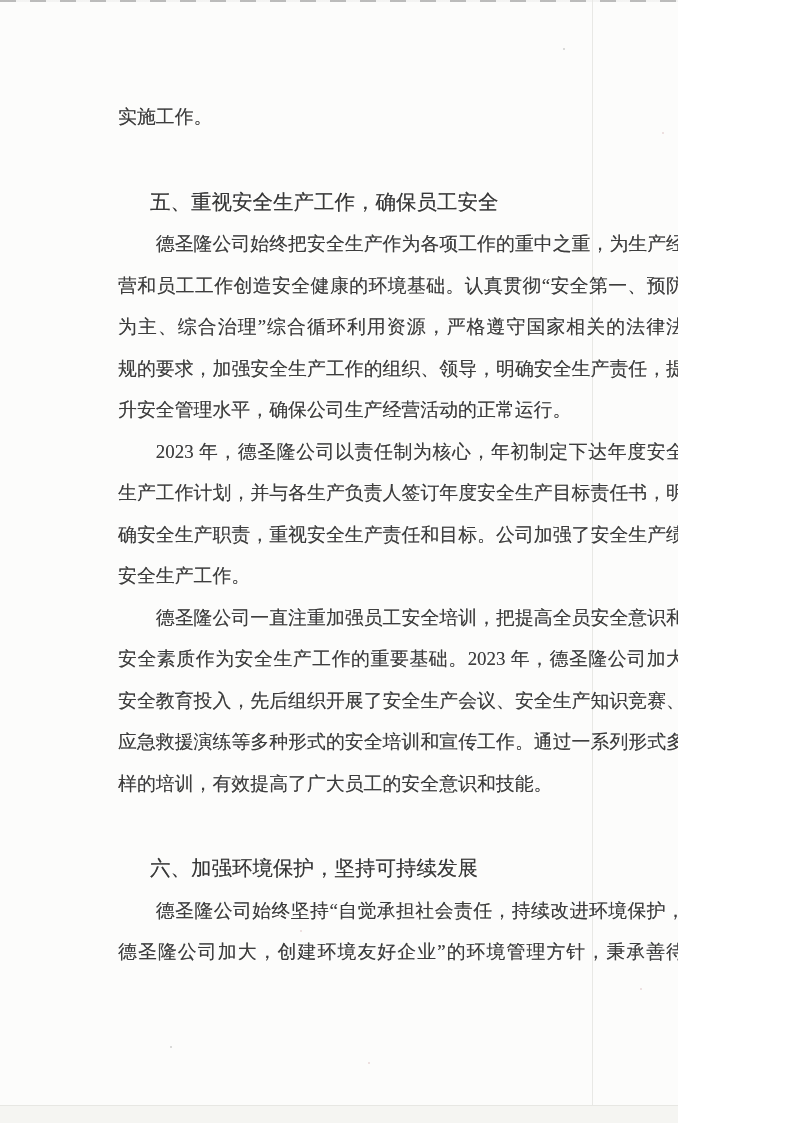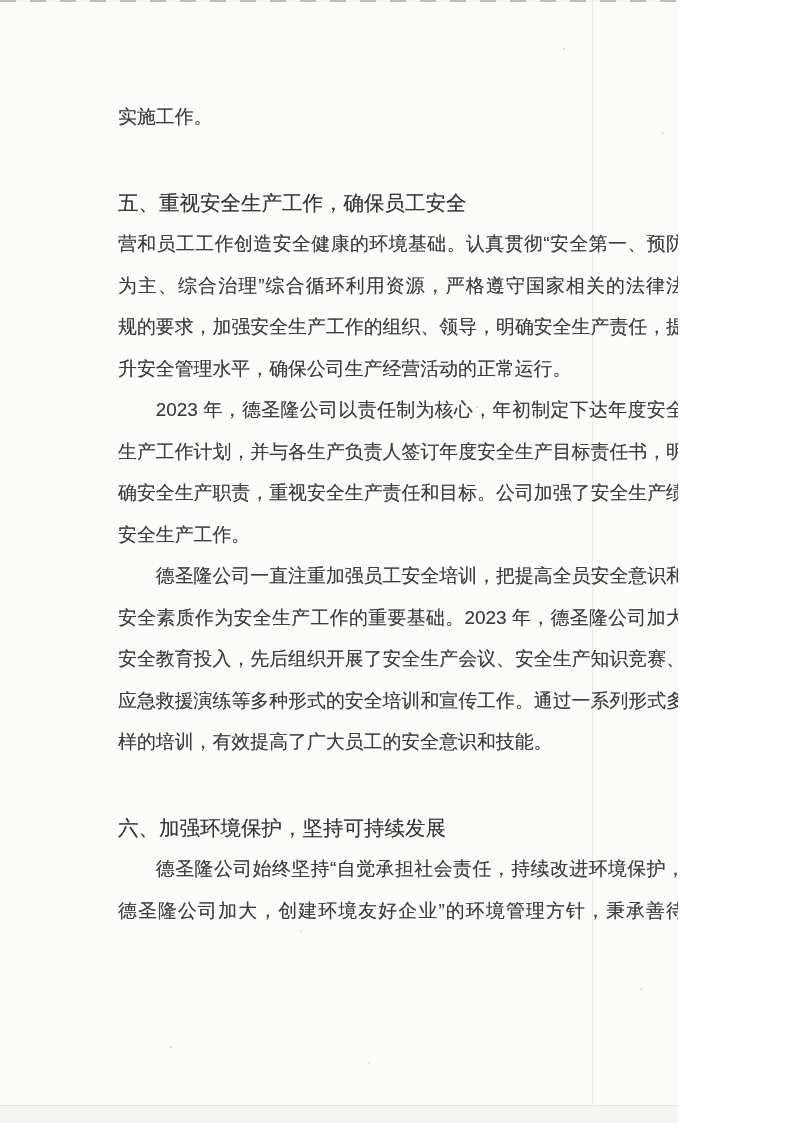--- a/index.html
+++ b/index.html
@@ -6,21 +6,21 @@
     margin: 0;
     padding: 0;
     background: #ffffff;
   }
   .page {
     position: relative;
     width: 678px;
     height: 1123px;
     background: #fcfcfb;
     overflow: hidden;
-    font-family: Liberation Sans, sans-serif;
+    font-family: Liberation Serif, serif;
     color: #3d3d3d;
   }
   
   .top-edge {
     position: absolute;
     left: 0; top: 0;
     width: 772px; height: 2px;
     background: repeating-linear-gradient(90deg,
       rgba(105,105,105,0.55) 0px, rgba(105,105,105,0.55) 16px,
       rgba(105,105,105,0.07) 16px, rgba(105,105,105,0.07) 30px);
@@ -76,20 +76,21 @@
   .doc-line.indent {
     text-indent: 2em;
   }
   .doc-heading {
     font-size: 20.5px;
     line-height: 41.5px;
     margin-top: 44px;
     color: #383838;
     text-shadow: 0 0 0.45px rgba(56,56,56,0.6);
     white-space: nowrap;
+    margin-left: 32px;
   }
 </style>
 </head>
 <body>
 
 <div class="page">
 
   <div class="top-edge"></div>
   <div class="vline-artifact"></div>
   <div class="rline-artifact"></div>
@@ -100,20 +101,21 @@
   <div class="speck gray" style="left:170px; top:1046px;"></div>
   <div class="speck" style="left:368px; top:1062px;"></div>
   <div class="speck" style="left:722px; top:571px;"></div>
   <div class="speck gray" style="left:476px; top:406px;"></div>
   <div class="speck" style="left:300px; top:930px;"></div>
   <div class="speck" style="left:640px; top:988px;"></div>
 
   <div class="text-block" id="text-block">
       <div class="doc-line">实施工作。</div>
       <div class="doc-heading">五、重视安全生产工作，确保员工安全</div>
+      <div class="doc-line fill indent">德圣隆公司始终把安全生产作为各项工作的重中之重，为生产经</div>
       <div class="doc-line fill">营和员工工作创造安全健康的环境基础。认真贯彻“安全第一、预防</div>
       <div class="doc-line fill">为主、综合治理”综合循环利用资源，严格遵守国家相关的法律法</div>
       <div class="doc-line fill">规的要求，加强安全生产工作的组织、领导，明确安全生产责任，提</div>
       <div class="doc-line">升安全管理水平，确保公司生产经营活动的正常运行。</div>
       <div class="doc-line fill indent">2023 年，德圣隆公司以责任制为核心，年初制定下达年度安全</div>
       <div class="doc-line fill">生产工作计划，并与各生产负责人签订年度安全生产目标责任书，明</div>
       <div class="doc-line fill">确安全生产职责，重视安全生产责任和目标。公司加强了安全生产绩</div>
       <div class="doc-line">安全生产工作。</div>
       <div class="doc-line fill indent">德圣隆公司一直注重加强员工安全培训，把提高全员安全意识和</div>
       <div class="doc-line fill">安全素质作为安全生产工作的重要基础。2023 年，德圣隆公司加大</div>

